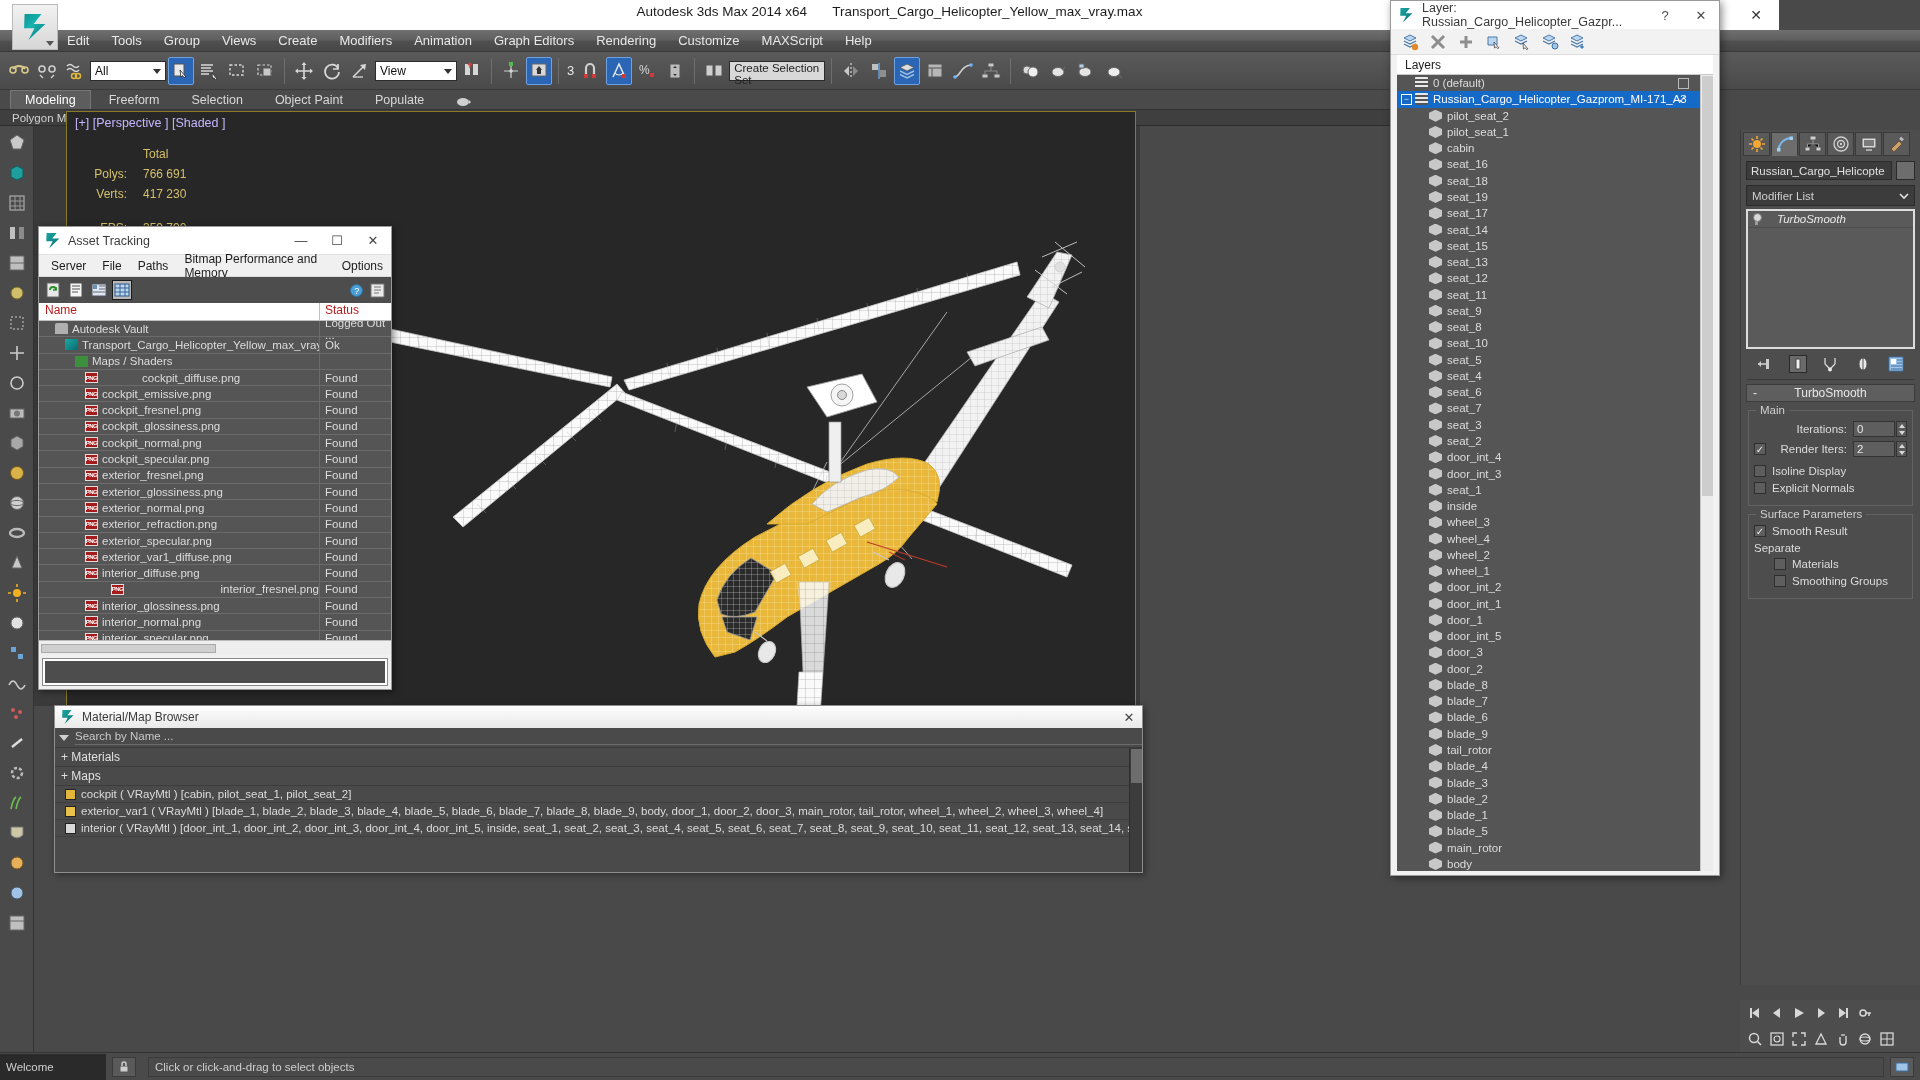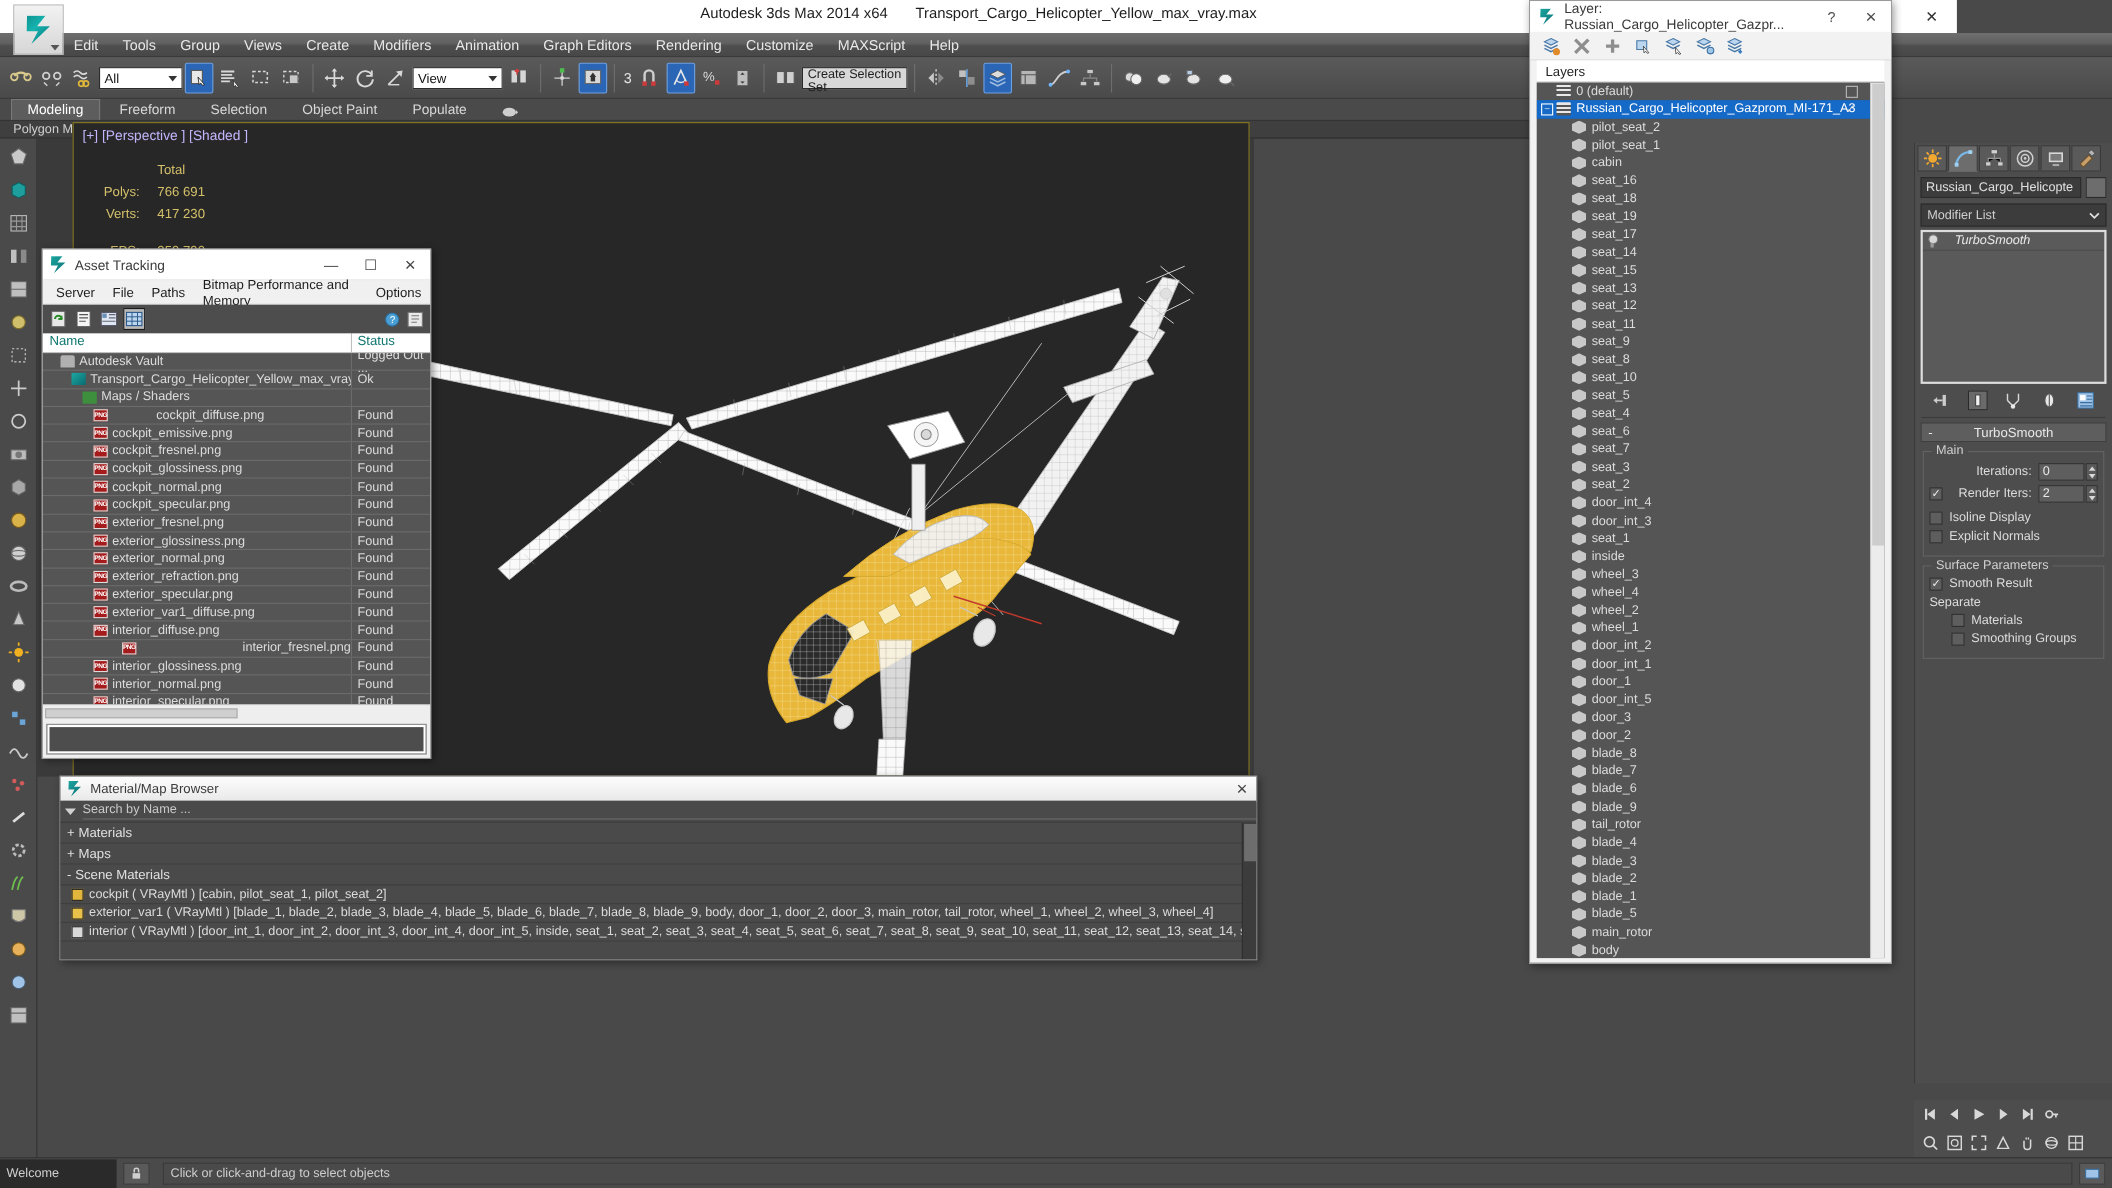--- a/index.html
+++ b/index.html
@@ -158,21 +158,21 @@
     height: 26px; background: #4d4d4d; display: flex; align-items: center;
     padding-left: 4px; gap: 3px; position: relative;
   }
   .at-tools .tt-btn {
     width: 20px; height: 20px; display:flex;align-items:center;justify-content:center;
     border: 1px solid transparent;
   }
   .at-tools .tt-btn.on { border-color: #1a1a1a; background: #b8b8b8; }
   .at-tools .right-ic { position: absolute; right: 6px; display: flex; gap: 6px; }
   .at-head {
-    height: 18px; background: #ffffff; display: flex; font-size: 12px; color: #0f766e;
+    height: 18px; background: #ffffff; display: flex; font-size: 12px; color: #b91c1c;
     border-bottom: 1px solid #c0c0c0;
   }
   .at-head .c1 { width: 281px; padding-left: 6px; border-right: 1px solid #c0c0c0; }
   .at-head .c2 { flex: 1; padding-left: 5px; }
   .at-list { flex: 1; background: #555555; overflow: hidden; }
   .at-row { display: flex; height: 16.3px; font-size: 11.5px; border-bottom: 1px solid #6b6b6b; }
   .at-row .n {
     width: 281px; color: #dcdcdc; display: flex; align-items: center;
     border-right: 1px solid #6b6b6b; overflow: hidden; white-space: nowrap;
   }
@@ -1168,21 +1168,20 @@
     <div class="mmb-search">
       <div class="tri"></div>
       <div class="inp">Search by Name ...</div>
     </div>
     <div class="mmb-body" id="mmb-body">
       <div class="mmb-vscroll">
         <div class="th"></div>
       </div>
     <div class="mmb-sec">+ Materials</div>
         <div class="mmb-sec">+ Maps</div>
-        <div class="mmb-sec">- Scene Materials</div>
         <div class="mmb-mat">
           <span class="mat-sw" style="background: rgb(226, 182, 60);"></span>
           <span>cockpit ( VRayMtl ) [cabin, pilot_seat_1, pilot_seat_2]</span>
         </div>
         <div class="mmb-mat">
           <span class="mat-sw" style="background: rgb(232, 193, 74);"></span>
           <span>exterior_var1 ( VRayMtl ) [blade_1, blade_2, blade_3, blade_4, blade_5, blade_6, blade_7, blade_8, blade_9, body, door_1, door_2, door_3, main_rotor, tail_rotor, wheel_1, wheel_2, wheel_3, wheel_4]</span>
         </div>
         <div class="mmb-mat">
           <span class="mat-sw" style="background: rgb(217, 217, 217);"></span>

